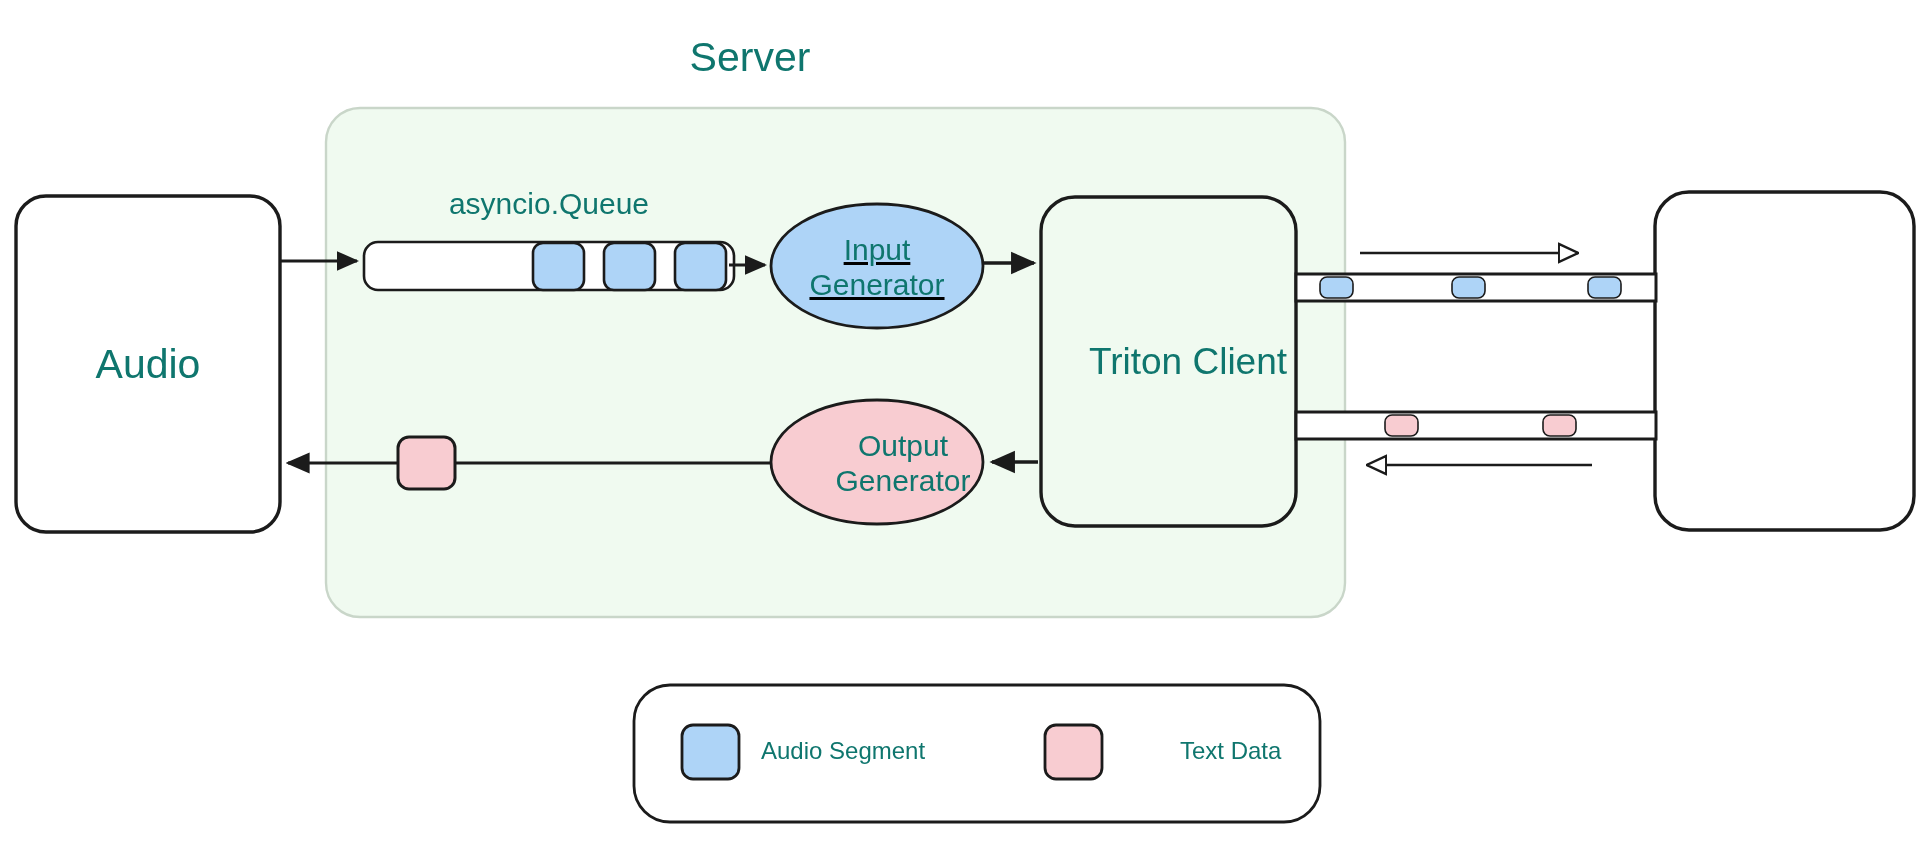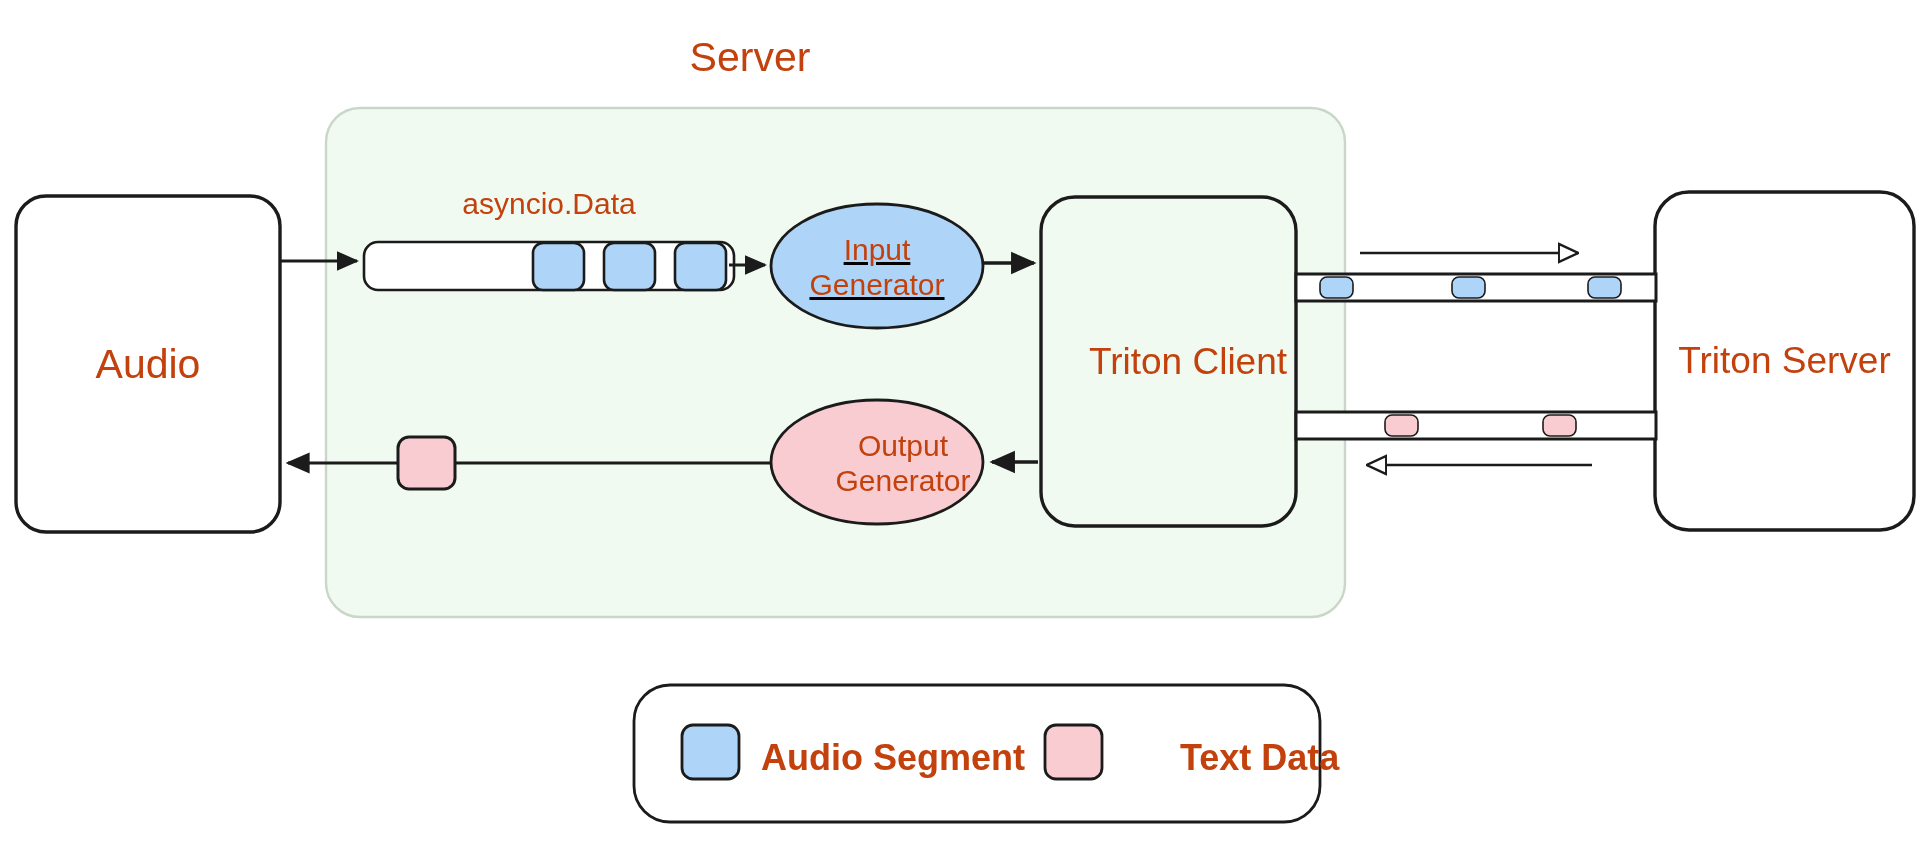--- a/index.html
+++ b/index.html
@@ -19,32 +19,32 @@
   }
   svg.layer {
     position: absolute;
     left: 0;
     top: 0;
     width: 1930px;
     height: 844px;
   }
   .lbl {
     position: absolute;
-    color: #c2410c;
+    color: #0f766e;
     font-family: "Liberation Sans", sans-serif;
     white-space: nowrap;
     line-height: 1.18;
     text-align: center;
     pointer-events: none;
   }
   .lbl.big      { font-size: 41px; }
   .lbl.title    { font-size: 37px; }
   .lbl.mid      { font-size: 30px; }
   .lbl.small    { font-size: 27px; }
-  .lbl.legend   { font-size: 36px; font-weight: bold; }
+  .lbl.legend   { font-size: 24px; }
   .centerbox {
     display: flex;
     align-items: center;
     justify-content: center;
     flex-direction: column;
   }
 </style>
 </head>
 <body>
 
@@ -104,33 +104,32 @@
 
     <rect x="634" y="685" rx="36" ry="36" width="686" height="137" fill="#ffffff" stroke="#1b1b1b" stroke-width="2.8"></rect>
     <rect x="682" y="725" rx="11" ry="11" width="57" height="54" fill="#aed4f7" stroke="#1b1b1b" stroke-width="2.8"></rect>
     <rect x="1045" y="725" rx="11" ry="11" width="57" height="54" fill="#f8ccd1" stroke="#1b1b1b" stroke-width="2.8"></rect>
   </svg>
 
   <div class="lbl big centerbox" style="left:640px; top:35px; width:220px; height:44px;">Server</div>
 
   <div class="lbl big centerbox" style="left:16px; top:340px; width:264px; height:48px;">Audio</div>
 
-  <div class="lbl mid centerbox" style="left:364px; top:187px; width:370px; height:34px;">asyncio.Data</div>
+  <div class="lbl mid centerbox" style="left:364px; top:187px; width:370px; height:34px;">asyncio.Queue</div>
 
   <div class="centerbox" style="position:absolute; left:771px; top:234px; width:212px; height:66px;text-decoration:underline;">
     <div class="lbl mid" style="position:relative;">Input</div>
     <div class="lbl mid" style="position:relative;">Generator</div>
   </div>
 
   <div class="centerbox" style="position:absolute; left:797px; top:430px; width:212px; height:66px;">
     <div class="lbl mid" style="position:relative;">Output</div>
     <div class="lbl mid" style="position:relative;">Generator</div>
   </div>
 
   <div class="lbl title centerbox" style="left:1041px; top:341px; width:294px; height:42px;">Triton Client</div>
 
-  <div class="lbl title centerbox" style="left:1655px; top:340px; width:259px; height:42px;">Triton Server</div>
 
 
   <div class="lbl legend" style="left:761px; top:737px; text-align:left;">Audio Segment</div>
   <div class="lbl legend" style="left:1180px; top:737px; text-align:right;">Text Data</div>
 
 </div>
 
 </body></html>

